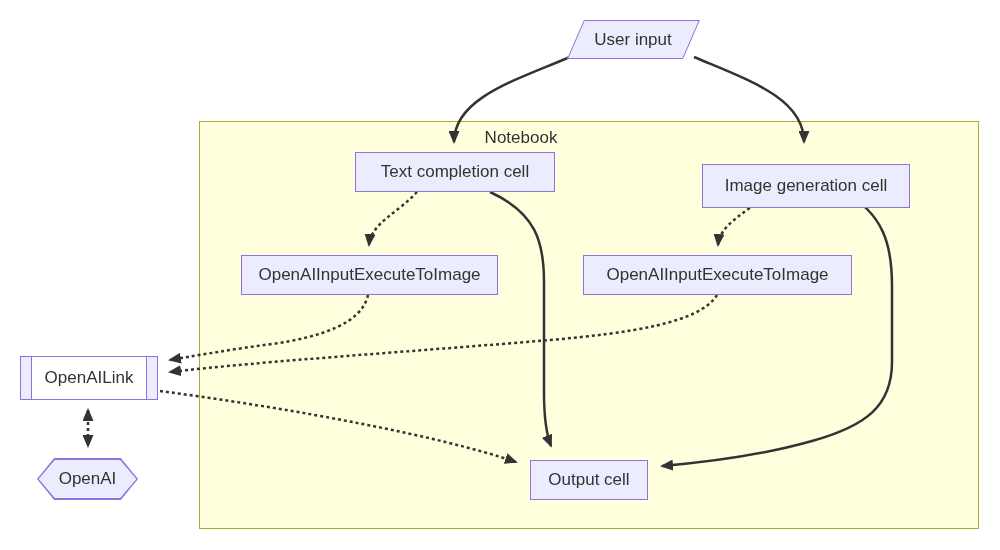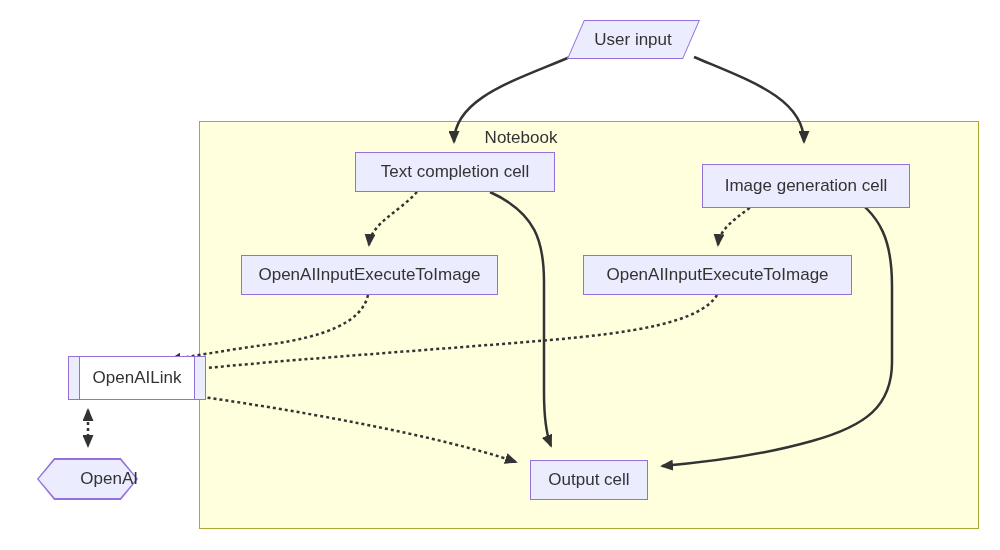--- a/index.html
+++ b/index.html
@@ -22,21 +22,21 @@
     background:#ececff;border:1.5px solid #9370db;box-sizing:border-box;
     white-space:nowrap;color:#333333;
   }
   .node-rect{padding:12px 6px;}
   
   .node-para{
     transform:skewX(-23.5deg);transform-origin:0 100%;
   }
   .node-para .label{transform:skewX(23.5deg);}
   
-  .node-subroutine{background:#ececff;margin-left:48px;}
+  .node-subroutine{background:#ececff;}
   .subroutine-inner{
     position:absolute;left:10px;right:10px;top:0;bottom:0;background:#ffffff;
     border-left:1.5px solid #9370db;border-right:1.5px solid #9370db;
   }
   .node-subroutine .label{position:relative;z-index:1;}
   
   .hex-outer{
     position:absolute;z-index:3;display:flex;align-items:center;justify-content:center;
   }
   .hex-border,.hex-fill{
@@ -106,21 +106,21 @@
 
   <div class="node node-rect" style="left:583px;top:255px;width:269px;height:40px;">
     <span class="label">OpenAIInputExecuteToImage</span>
   </div>
 
   <div class="node node-subroutine" style="left:20px;top:356px;width:138px;height:44px;">
     <div class="subroutine-inner"></div>
     <span class="label">OpenAILink</span>
   </div>
 
-  <div class="hex-outer" style="left:37px;top:458px;width:101px;height:42px;justify-content:flex-end;">
+  <div class="hex-outer" style="left:37px;top:458px;width:101px;height:42px;">
     <div class="hex-border"></div>
     <div class="hex-fill"></div>
     <span class="label">OpenAI</span>
   </div>
 
   <div class="node node-rect" style="left:530px;top:460px;width:118px;height:40px;">
     <span class="label">Output cell</span>
   </div>
 
 </div>

